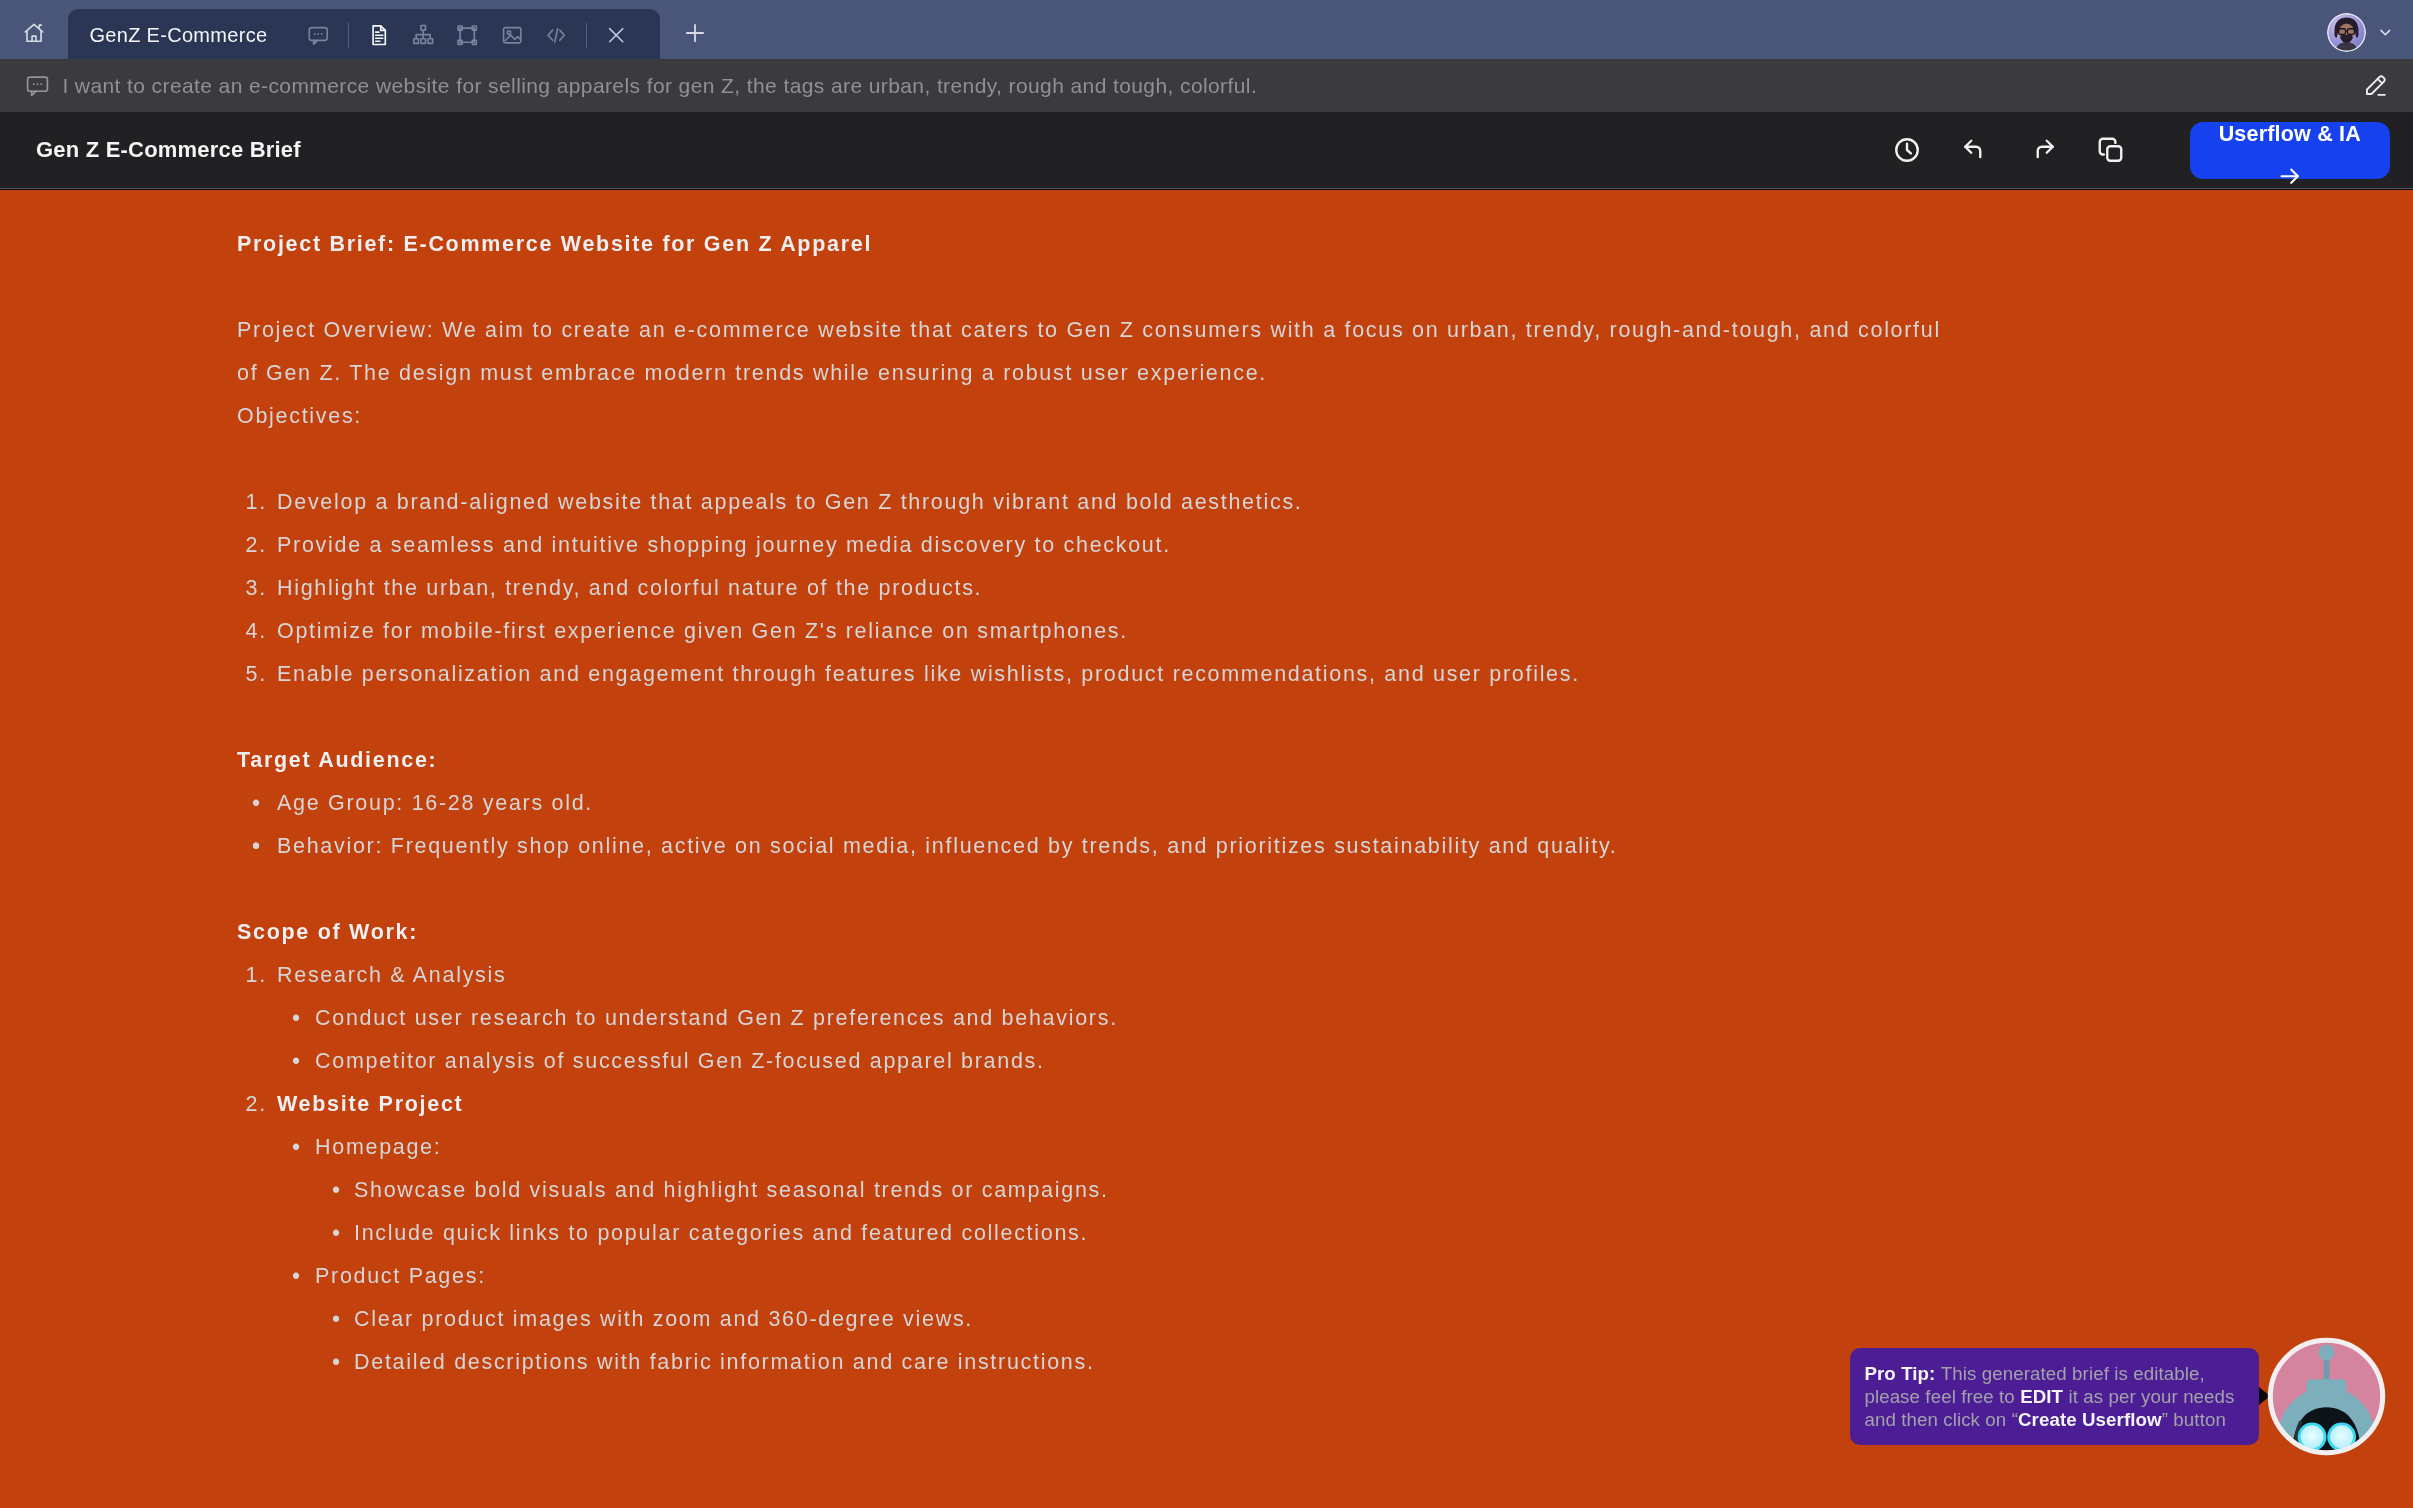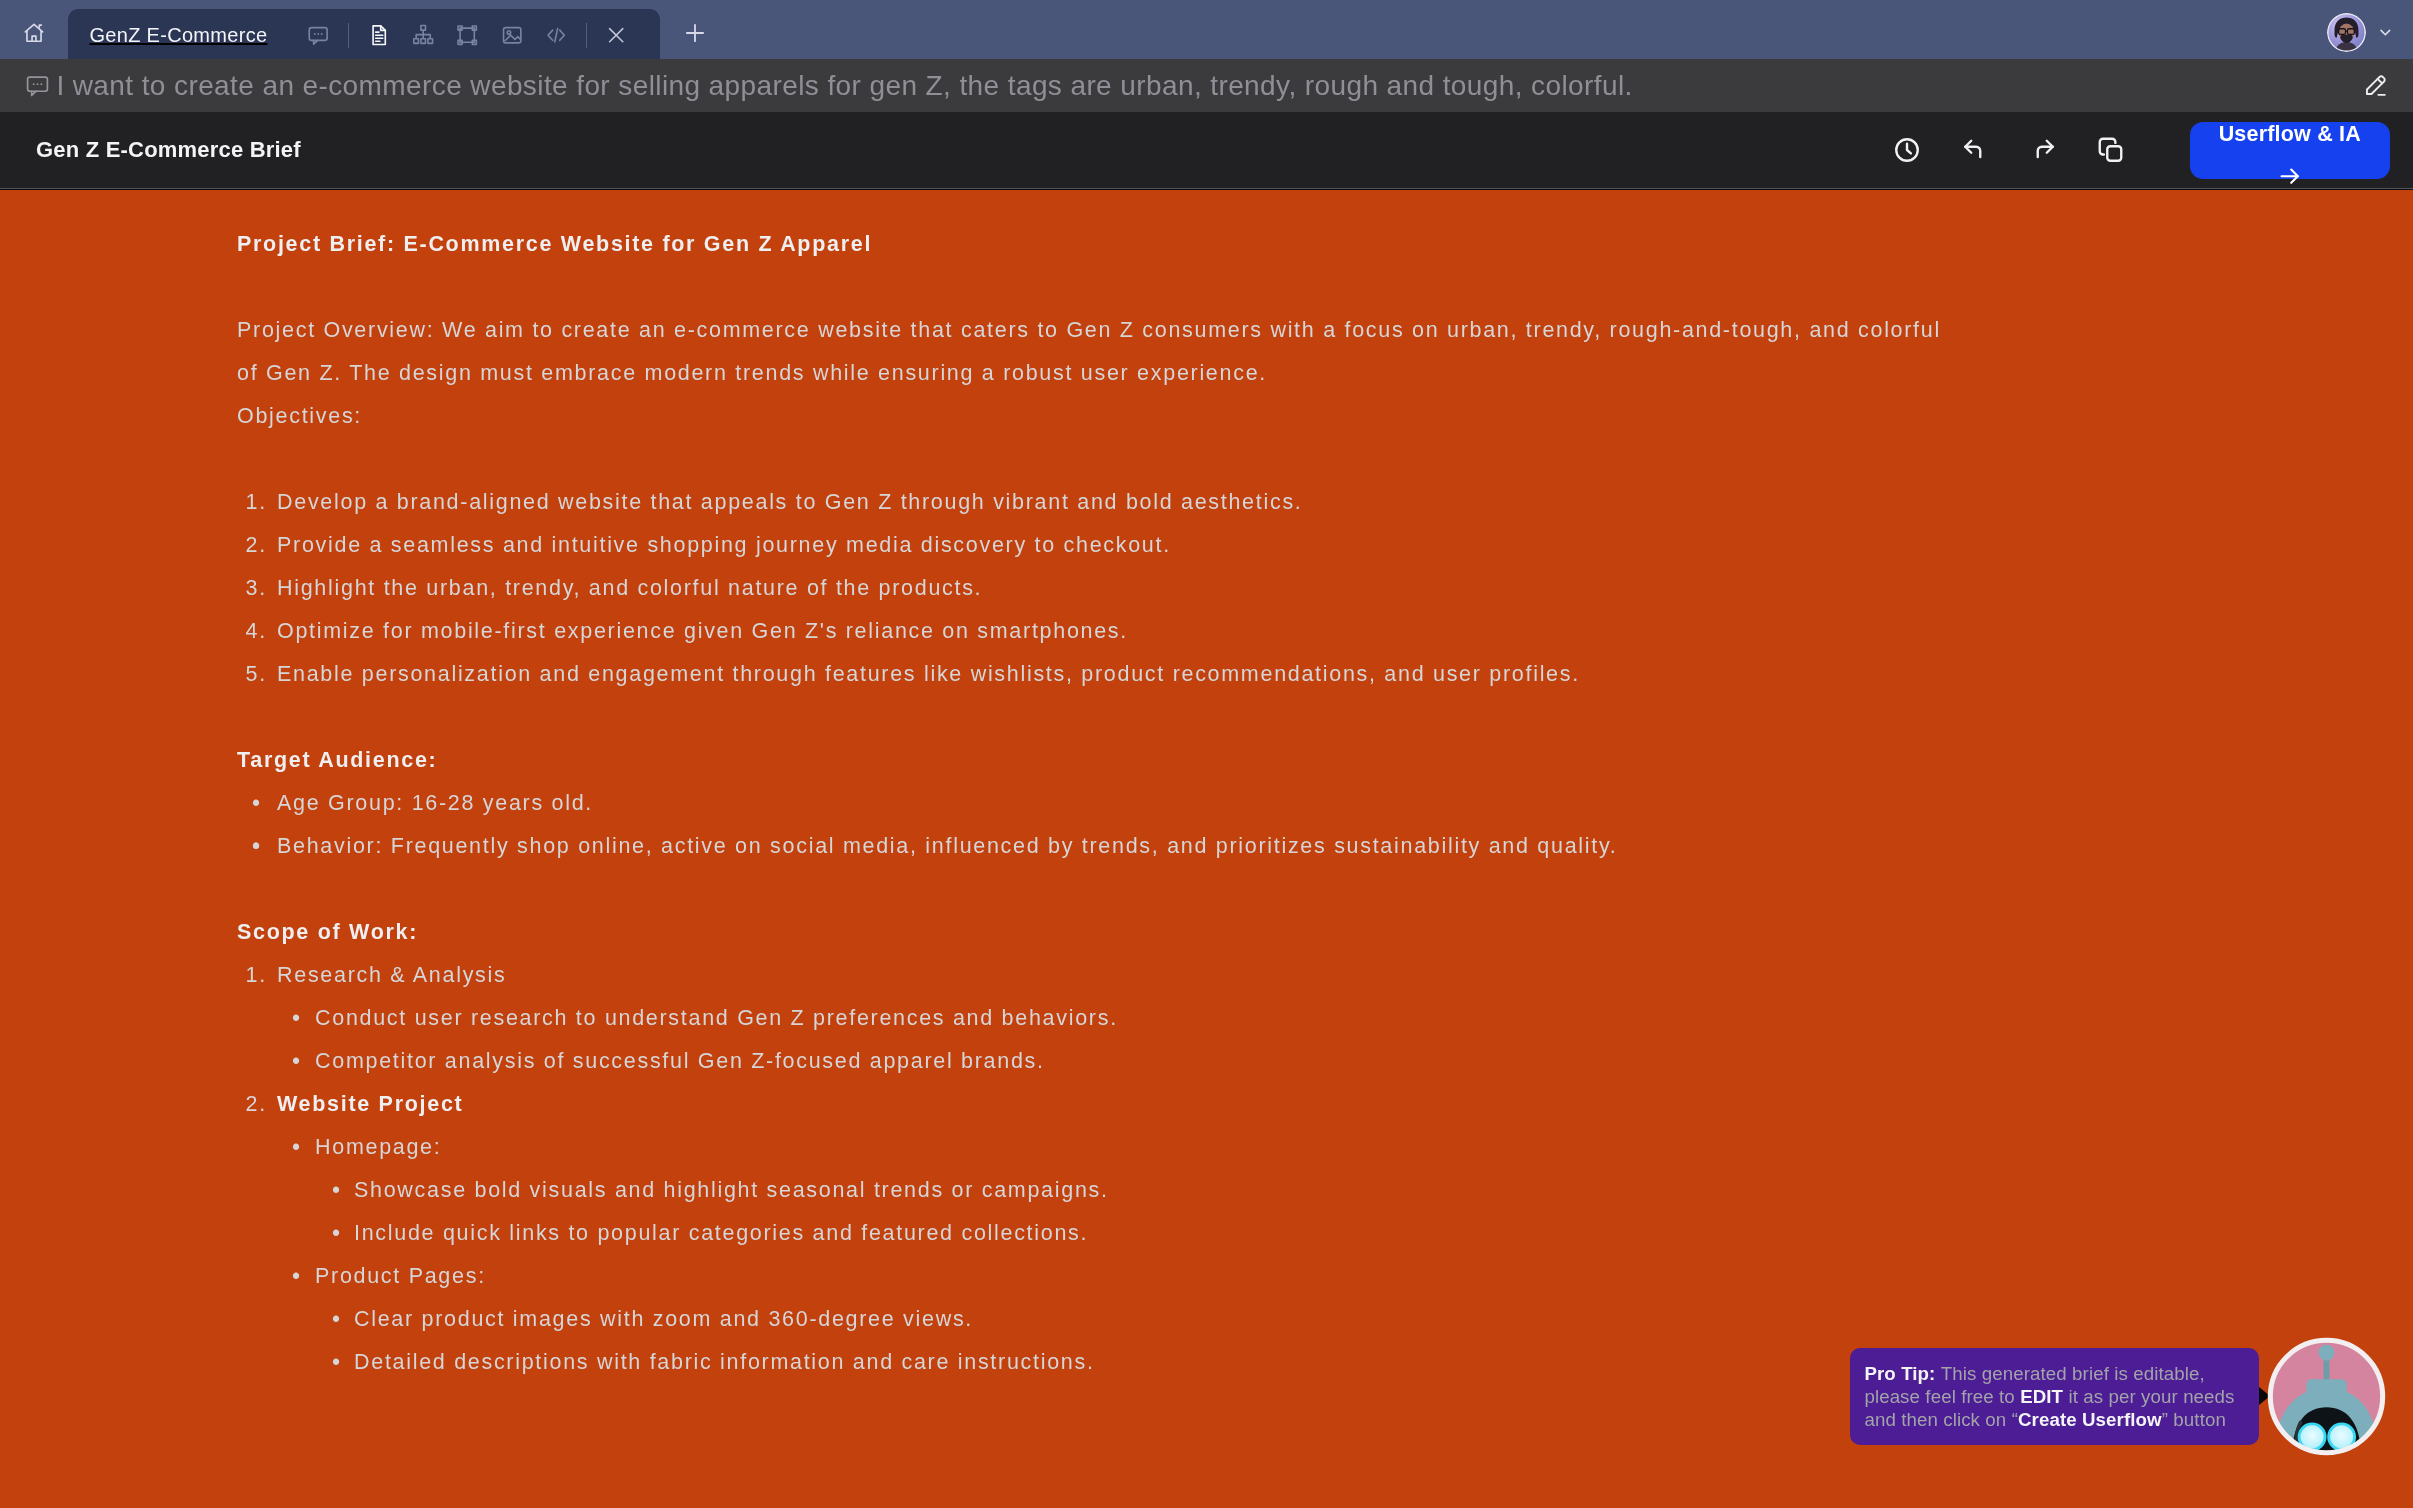--- a/index.html
+++ b/index.html
@@ -1,33 +1,33 @@
 <!DOCTYPE html>
 <html style="font-size:11.5px"><head>
 <meta charset="utf-8">
 <style>
   html,body{margin:0;padding:0;width:2413px;height:1508px;overflow:hidden;background:#0b0c11;
     font-family:"Liberation Sans",sans-serif;-webkit-font-smoothing:antialiased;}
   
-  #tabbar{position:absolute;left:0;top:0;width:2413px;height:65px;background:#495579;display:flex;align-items:center;text-decoration:underline;}
+  #tabbar{position:absolute;left:0;top:0;width:2413px;height:65px;background:#495579;display:flex;align-items:center;}
   #home-btn{width:68px;height:59px;display:flex;align-items:center;justify-content:center;color:#d7dbe7;cursor:pointer;}
   #tab{height:53px;margin-top:5.7px;background:#2b3554;border-radius:10px 10px 0 0;display:flex;align-items:center;padding:0 21.5px;}
   #tab-label{color:#f4f5f9;font-size:20px;letter-spacing:0.3px;margin-right:29px;white-space:nowrap;}
   .tabicon{width:24.4px;height:24.4px;display:flex;align-items:center;justify-content:center;color:#79829f;margin:0 10px;cursor:pointer;}
   .tabicon.active{color:#f7f8fa;}
   .tabicon.close{color:#c2c8da;}
   .vsep{width:1.4px;height:24.4px;background:#545d82;margin:0 7.2px;}
   #newtab-btn{width:43px;height:43px;margin-left:13px;display:flex;align-items:center;justify-content:center;color:#d7dbe7;cursor:pointer;}
   #user-cluster{margin-left:auto;margin-right:18.7px;display:flex;align-items:center;gap:10px;}
   #user-avatar{width:39px;height:39px;border-radius:50%;overflow:hidden;cursor:pointer;display:block;}
   #user-chevron{color:#dfe2ec;cursor:pointer;display:flex;}
   
   #promptbar{position:absolute;left:0;top:59px;width:2413px;height:53px;background:#3b3b3d;display:flex;align-items:center;}
   #prompt-icon{margin-left:24.4px;color:#94949b;display:flex;}
-  #prompt-text{margin-left:5px;color:#8f8f97;font-size:28px;letter-spacing:0.4px;white-space:nowrap;}
+  #prompt-text{margin-left:11px;color:#8f8f97;font-size:21px;letter-spacing:0.4px;white-space:nowrap;}
   #prompt-edit{margin-left:auto;margin-right:24.4px;color:#ececf0;cursor:pointer;display:flex;}
   
   #dochdr{position:absolute;left:0;top:112px;width:2413px;height:76px;background:#212123;border-bottom:1.4px solid #55555a;display:flex;align-items:center;box-sizing:content-box;}
   #doc-title{margin-left:36px;color:#f4f4f6;font-size:22px;font-weight:bold;letter-spacing:0.2px;white-space:nowrap;}
   #hdr-actions{margin-left:auto;display:flex;align-items:center;gap:36px;}
   .hbtn{width:32px;height:32px;display:flex;align-items:center;justify-content:center;color:#f1f1f3;cursor:pointer;}
   #cta-btn{margin-left:27px;margin-right:23px;height:57px;background:#1641ee;border-radius:13px;display:flex;align-items:center;padding:0 29px;gap:17px;cursor:pointer;border:none;flex-direction:column;}
   #cta-label{color:#ffffff;font-size:21.5px;font-weight:bold;letter-spacing:0.2px;white-space:nowrap;}
   #cta-arrow{color:#ffffff;display:flex;}
   

